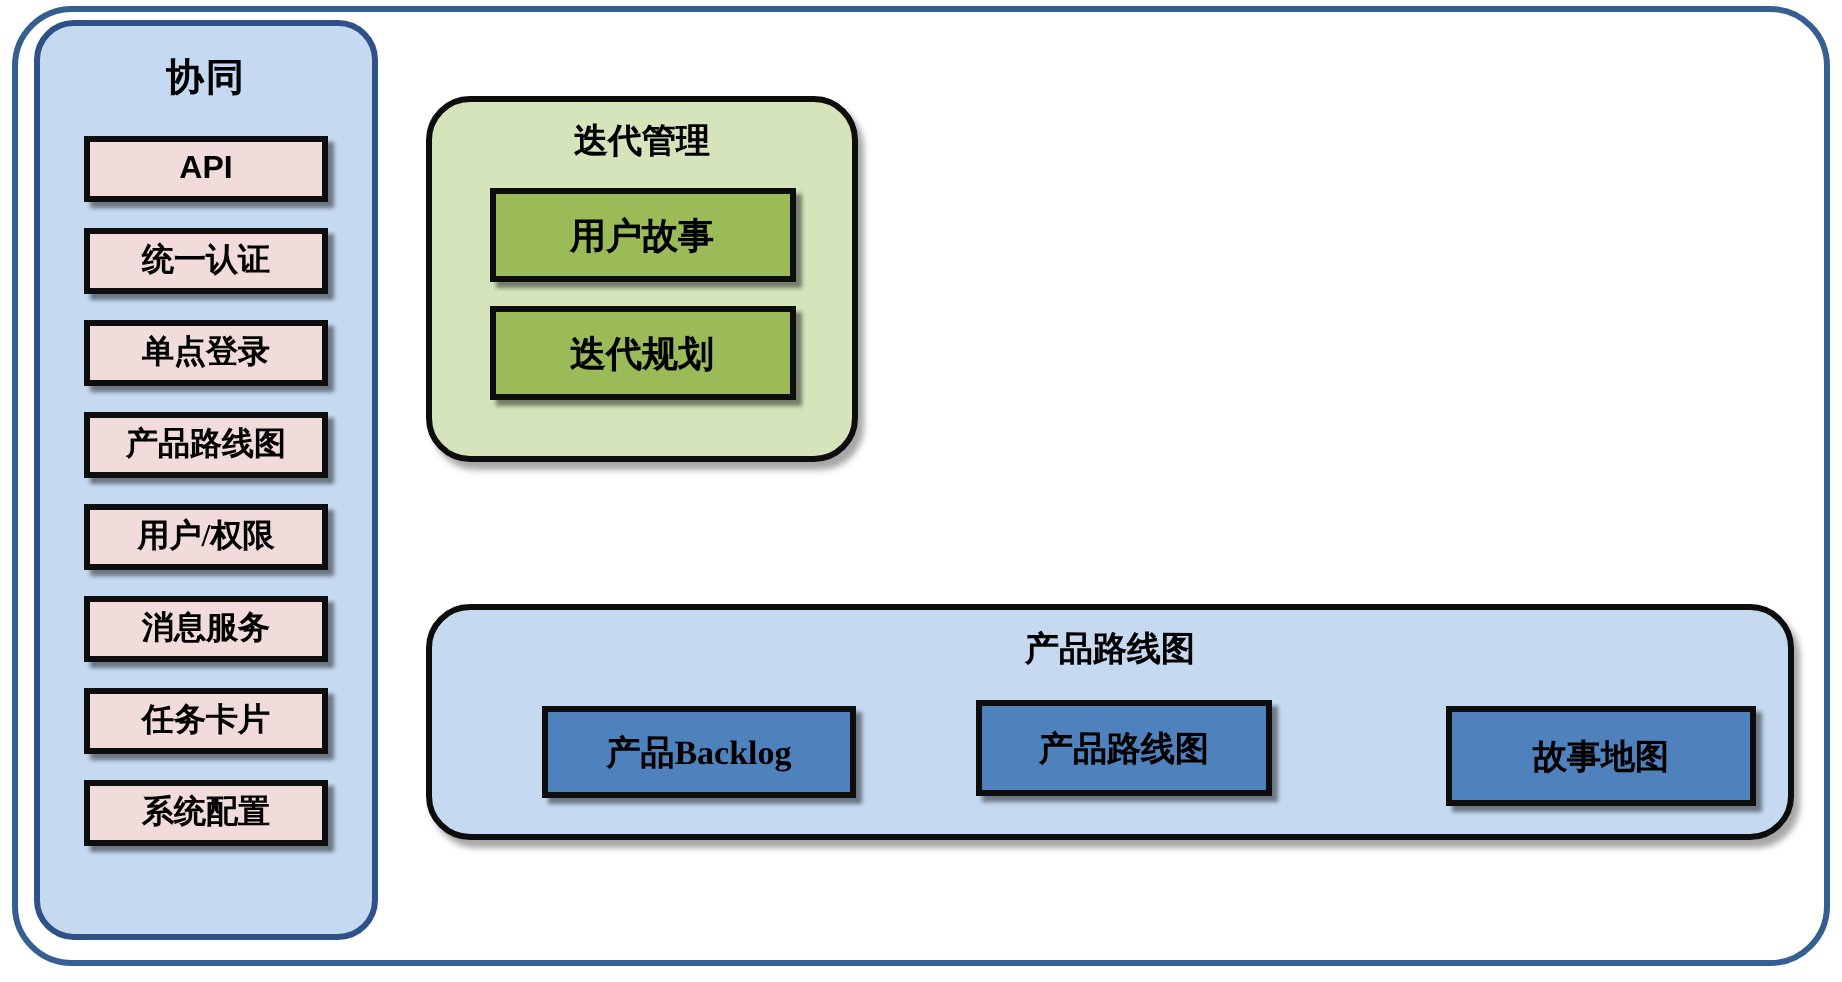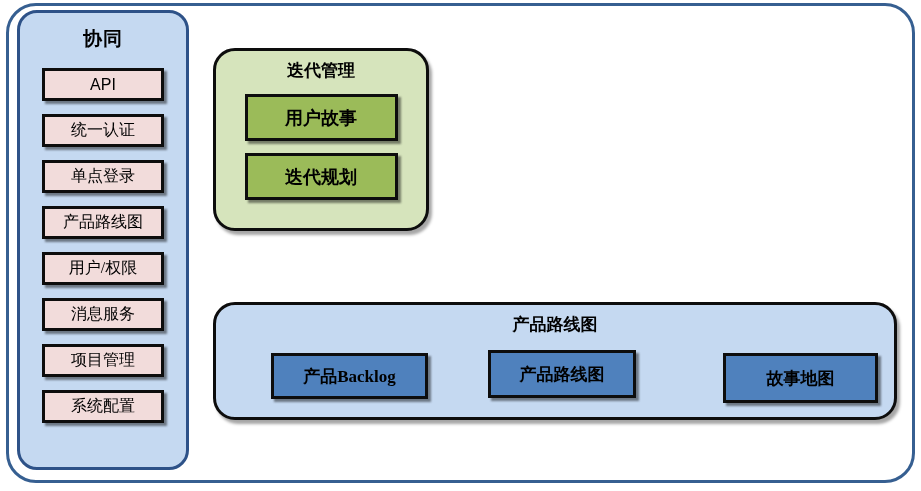--- a/index.html
+++ b/index.html
@@ -33,21 +33,21 @@
   .sidebar-title{
     margin-top:13px;text-align:center;font-weight:bold;font-size:19px;letter-spacing:1px;
   }
   .sidebar-items{
     display:flex;flex-direction:column;align-items:center;gap:13px;margin-top:16px;
   }
   .pink-box{
     width:116px;height:27px;background:var(--pink-box);
     border:3px solid var(--box-border);box-shadow:3px 3px 2px rgba(0,0,0,0.45);
     display:flex;align-items:center;justify-content:center;
-    font-family:"Liberation Serif","DejaVu Serif",serif;font-weight:normal;font-size:16px;
+    font-family:"Liberation Serif","DejaVu Serif",serif;font-weight:bold;font-size:16px;
   }
   .latin{font-family:"Liberation Sans","DejaVu Sans",sans-serif;font-size:16px;}
   
   .panel{
     position:absolute;border:3px solid var(--box-border);border-radius:22px;
     box-sizing:border-box;box-shadow:3px 4px 3px rgba(0,0,0,0.35);
   }
   .panel-title{
     text-align:center;font-weight:bold;font-size:17px;margin-top:8px;
   }
@@ -82,21 +82,21 @@
 
   <div class="sidebar">
     <div class="sidebar-title">协同</div>
     <div class="sidebar-items">
       <div class="pink-box latin">API</div>
       <div class="pink-box">统一认证</div>
       <div class="pink-box">单点登录</div>
       <div class="pink-box">产品路线图</div>
       <div class="pink-box">用户/权限</div>
       <div class="pink-box">消息服务</div>
-      <div class="pink-box">项目管理</div>
+      <div class="pink-box">任务卡片</div>
       <div class="pink-box">系统配置</div>
     </div>
   </div>
 
   <div class="panel panel-iteration">
     <div class="panel-title">迭代管理</div>
     <div class="iter-items">
       <div class="item-box green-box">用户故事</div>
       <div class="item-box green-box">迭代规划</div>
     </div>

